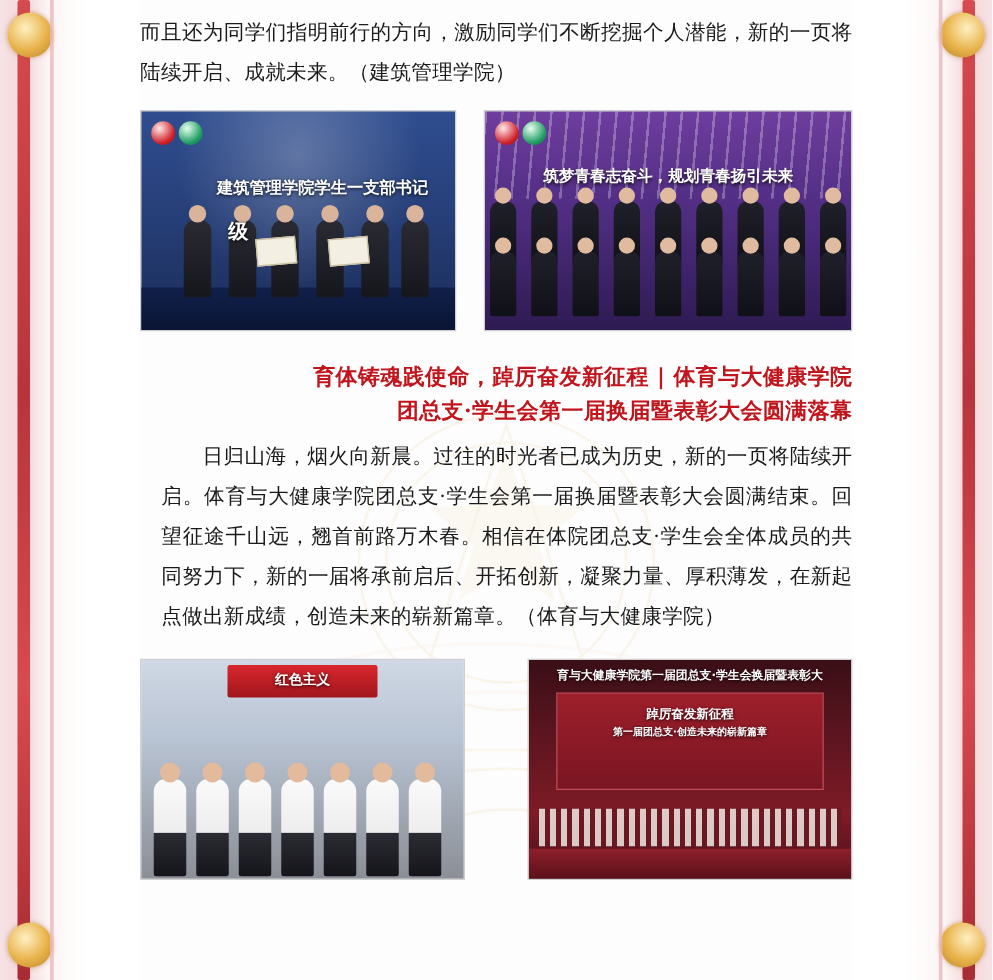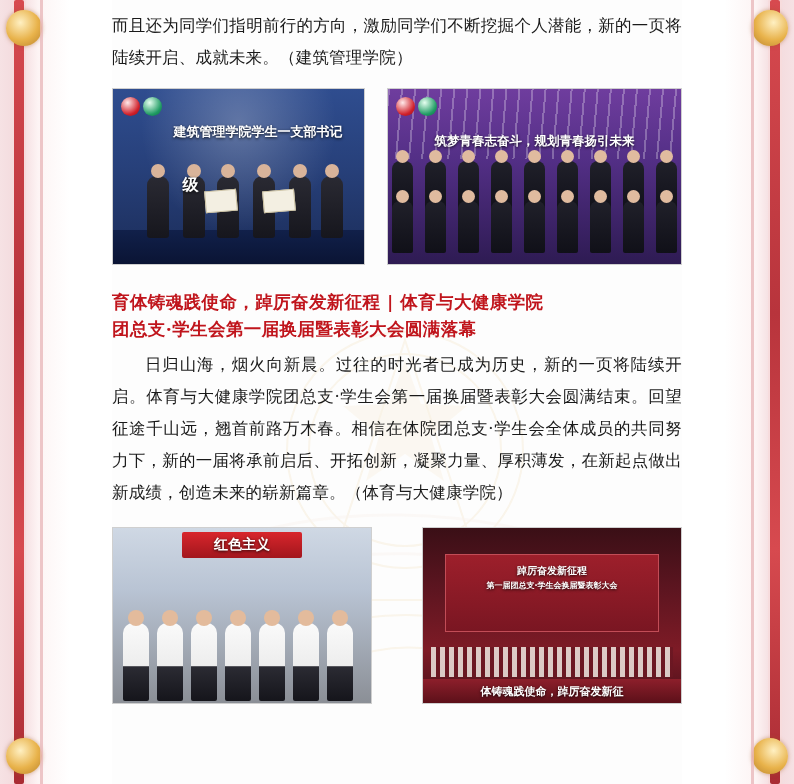--- a/index.html
+++ b/index.html
@@ -96,21 +96,21 @@
   p.body-text {
     margin: 0 0 4px 0;
     font-family: "DejaVu Serif", "Liberation Serif", serif;
     font-size: 16.5px;
     line-height: 32px;
     color: #1a1a1a;
     text-align: justify;
     text-justify: inter-ideograph;
     letter-spacing: .2px;
   }
-  p.indent { text-indent: 2em; }
+  p.indent { text-indent: 2em; margin-left: 17px; }
 
   .para-top {
     padding-top: 10px;
   }
 
   
   .img-row {
     display: flex;
     justify-content: space-between;
     gap: 22px;
@@ -217,21 +217,21 @@
     position: absolute;
     top: -11px; left: 4px;
     width: 13px; height: 13px;
     border-radius: 50%;
     background: #e0bb9f;
   }
 
   
   .headline {
     margin: 24px 0 6px 0;
-    text-align: left;
+    text-align: right;
     font-family: "DejaVu Serif", "Liberation Serif", serif;
     font-weight: bold;
     font-size: 17.5px;
     line-height: 27px;
     color: #c0151c;
     letter-spacing: .4px;
   }
 
   
   .ph-chorus {
@@ -333,21 +333,21 @@
         </div>
         <div class="strip"></div>
         <div class="person" style="left:34px;"></div>
         <div class="person" style="left:70px;"></div>
         <div class="person" style="left:104px;"></div>
         <div class="person" style="left:140px;"></div>
         <div class="person" style="left:176px;"></div>
         <div class="person" style="left:208px;"></div>
         <div class="cert" style="left:92px;"></div>
         <div class="cert" style="left:150px;"></div>
-        <div class="cap" style="top:34px; font-size:13px;margin-left:39px;">建筑管理学院学生一支部书记</div>
+        <div class="cap" style="top:52px; font-size:13px;margin-left:39px;">建筑管理学院学生一支部书记</div>
         <div class="cap" style="top:86px; left:-96px; font-size:16px;">级</div>
       </div>
 
       <div class="photo ph-group">
         <div class="confetti"></div>
         <div class="logo-badge">
           <i></i>
             <i class="green"></i>
         </div>
         <div class="cap" style="top:44px; font-size:12.5px;">筑梦青春志奋斗，规划青春扬引未来</div>
@@ -381,35 +381,35 @@
       <div>育体铸魂践使命，踔厉奋发新征程 | 体育与大健康学院</div>
       <div>团总支·学生会第一届换届暨表彰大会圆满落幕</div>
     </div>
 
     <p class="body-text indent">日归山海，烟火向新晨。过往的时光者已成为历史，新的一页将陆续开启。体育与大健康学院团总支·学生会第一届换届暨表彰大会圆满结束。回望征途千山远，翘首前路万木春。相信在体院团总支·学生会全体成员的共同努力下，新的一届将承前启后、开拓创新，凝聚力量、厚积薄发，在新起点做出新成绩，创造未来的崭新篇章。（体育与大健康学院）</p>
 
     <div class="img-row" style="margin-top:18px;">
 
       <div class="photo ph-chorus">
         <div class="banner"></div>
-        <div class="cap" style="top:8px; font-size:14px;">红色主义</div>
+        <div class="cap" style="top:8px; font-size:11px;">红色主义</div>
         <div class="singer" style="left:10px;"></div>
         <div class="singer" style="left:44px;"></div>
         <div class="singer" style="left:78px;"></div>
         <div class="singer" style="left:112px;"></div>
         <div class="singer" style="left:146px;"></div>
         <div class="singer" style="left:180px;"></div>
         <div class="singer" style="left:214px;"></div>
       </div>
 
       <div class="photo ph-stage">
+        <div class="cap" style="top:6px; font-size:9.5px;">育与大健康学院第一届团总支·学生会换届暨表彰大</div>
         <div class="screen"></div>
         <div class="cap" style="top:36px; font-size:10px;">踔厉奋发新征程</div>
-        <div class="cap" style="top:52px; font-size:8px;">第一届团总支·学生会换届暨表彰大会</div>
+        <div class="cap" style="top:52px; font-size:8px;">第一届团总支·创造未来的崭新篇章</div>
         <div class="seats"></div>
         <div class="base"></div>
-        <div class="cap" style="bottom:4px; font-size:11px;">体铸魂践使命，踔厉奋发新征</div>
       </div>
 
     </div>
 
   </div>
 </div>
 
 </body></html>

